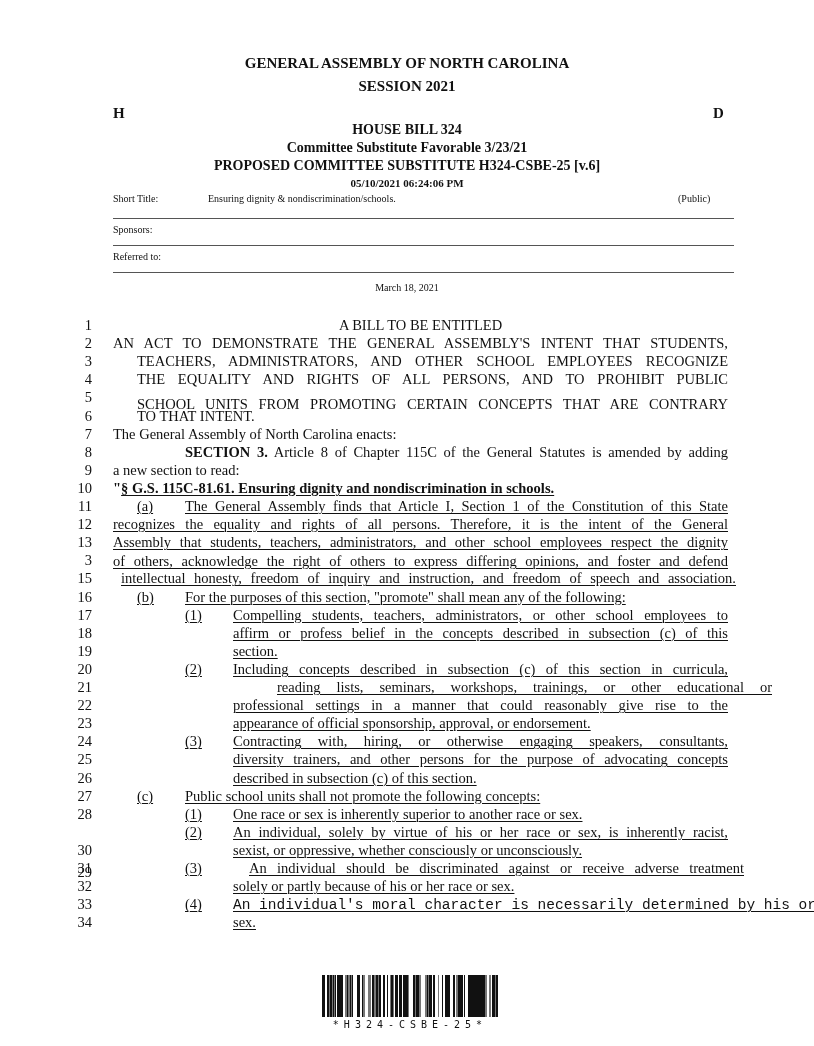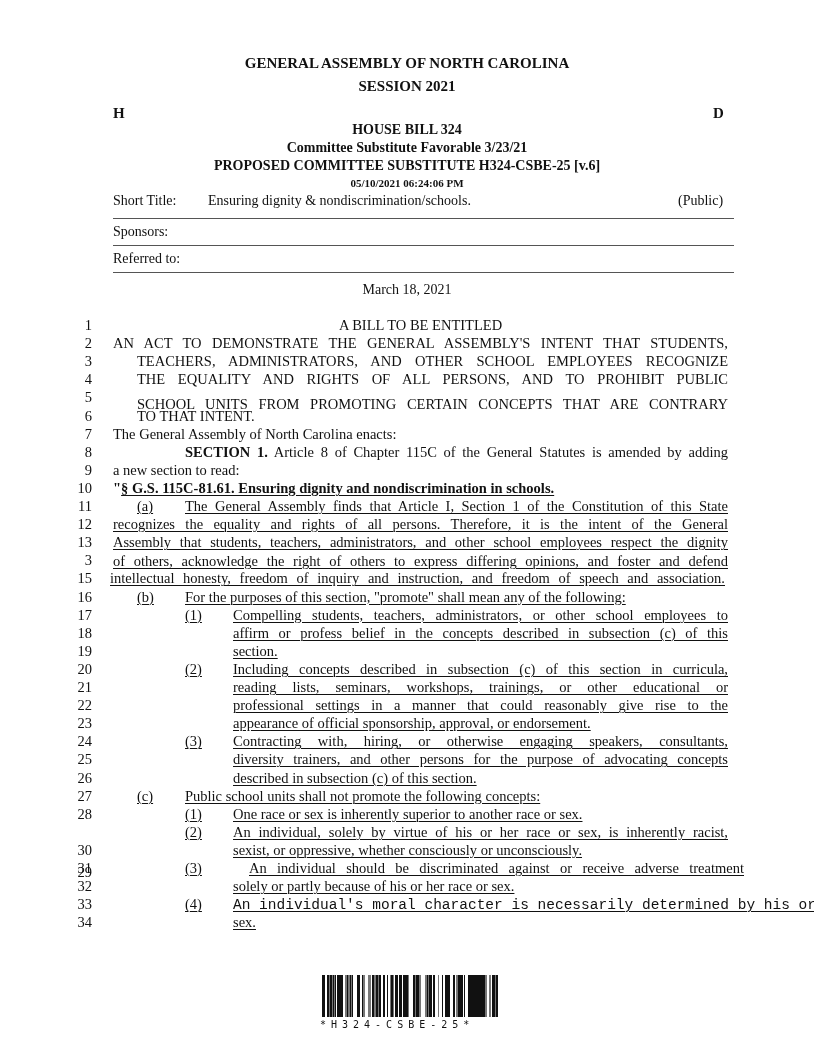--- a/index.html
+++ b/index.html
@@ -4,28 +4,28 @@
 <style>
   html, body { margin:0; padding:0; background:#ffffff; }
   body { width:814px; height:1046px; position:relative; overflow:hidden;
          font-family:"Liberation Serif", "DejaVu Serif", serif; color:#111; }
   .abs { position:absolute; }
   .center { text-align:center; left:0; width:814px; }
   .bold { font-weight:bold; }
   .hdr1 { font-size:15px; font-weight:bold; }
   .hdr2 { font-size:14px; font-weight:bold; }
   .small-bold { font-size:11px; font-weight:bold; }
-  .meta { font-size:14px; }
+  .meta { font-size:10px; }
   .rule { position:absolute; left:113px; width:621px; height:1px; background:#555; }
   .line { position:absolute; font-size:14.5px; line-height:18px; white-space:nowrap; }
   .ln { position:absolute; left:60px; width:32px; text-align:right; font-size:14.5px; line-height:18px; }
   .u { text-decoration:underline; text-decoration-thickness:1px; text-underline-offset:2px; }
   .just { text-align:justify; text-align-last:justify; white-space:nowrap; }
   #barcode { position:absolute; left:320px; top:975px; width:180px; height:42px; }
-  #barcode-text { position:absolute; left:320px; top:1019px; width:180px; 
+  #barcode-text { position:absolute; left:320px; top:1019px; width:180px; text-align:center;
       font-family:"DejaVu Sans Mono", monospace; font-size:10px; letter-spacing:5px; }
 </style>
 </head>
 <body>
 
 <div class="abs center hdr1" style="top:55px;">GENERAL ASSEMBLY OF NORTH CAROLINA</div>
 <div class="abs center hdr1" style="top:78px;">SESSION 2021</div>
 <div class="abs hdr1" style="top:105px; left:113px;">H</div>
 <div class="abs hdr1" style="top:105px; left:713px;">D</div>
 <div class="abs center hdr2" style="top:122px;">HOUSE BILL 324</div>
@@ -52,51 +52,51 @@
     <div class="line just" style="top: 352.2px; left: 137px; width: 591px;"><span class=" just" style="display: inline-block; width: 100%;">TEACHERS, ADMINISTRATORS, AND OTHER SCHOOL EMPLOYEES RECOGNIZE</span></div>
     <div class="ln" style="top: 370.3px;">4</div>
     <div class="line just" style="top: 370.3px; left: 137px; width: 591px;"><span class=" just" style="display: inline-block; width: 100%;">THE EQUALITY AND RIGHTS OF ALL PERSONS, AND TO PROHIBIT PUBLIC</span></div>
     <div class="ln" style="top: 388.4px;">5</div>
     <div class="line just" style="top: 395px; left: 137px; width: 591px;"><span class=" just" style="display: inline-block; width: 100%;">SCHOOL UNITS FROM PROMOTING CERTAIN CONCEPTS THAT ARE CONTRARY</span></div>
     <div class="ln" style="top: 406.5px;">6</div>
     <div class="line" style="top: 406.5px; left: 137px;"><span>TO THAT INTENT.</span></div>
     <div class="ln" style="top: 424.6px;">7</div>
     <div class="line" style="top: 424.6px; left: 113px;"><span>The General Assembly of North Carolina enacts:</span></div>
     <div class="ln" style="top: 442.7px;">8</div>
-    <div class="line just" style="top: 442.7px; left: 185px; width: 543px;"><span class="bold">SECTION 1.</span><span> Article 8 of Chapter 115C of the General Statutes is amended by adding</span></div>
+    <div class="line just" style="top: 442.7px; left: 185px; width: 543px;"><span class="bold">SECTION 3.</span><span> Article 8 of Chapter 115C of the General Statutes is amended by adding</span></div>
     <div class="ln" style="top: 460.8px;">9</div>
     <div class="line" style="top: 460.8px; left: 113px;"><span>a new section to read:</span></div>
     <div class="ln" style="top: 478.9px; text-align: right;">10</div>
     <div class="line bold" style="top: 478.9px; left: 113px;"><span>"</span><span class="u">§ G.S. 115C-81.61. Ensuring dignity and nondiscrimination in schools.</span></div>
     <div class="ln" style="top: 497px;">11</div>
     <div class="line u" style="top: 497px; left: 137px;">(a)</div>
     <div class="line just" style="top: 497px; left: 185px; width: 543px;"><span class="u just" style="display: inline-block; width: 100%;">The General Assembly finds that Article I, Section 1 of the Constitution of this State</span></div>
     <div class="ln" style="top: 515.1px;">12</div>
     <div class="line just" style="top: 515.1px; left: 113px; width: 615px;"><span class="u just" style="display: inline-block; width: 100%;">recognizes the equality and rights of all persons. Therefore, it is the intent of the General</span></div>
     <div class="ln" style="top: 533.2px;">13</div>
     <div class="line just" style="top: 533.2px; left: 113px; width: 615px;"><span class="u just" style="display: inline-block; width: 100%;">Assembly that students, teachers, administrators, and other school employees respect the dignity</span></div>
     <div class="ln" style="top: 551.3px;">3</div>
     <div class="line just" style="top: 552px; left: 113px; width: 615px;"><span class="u just" style="display: inline-block; width: 100%;">of others, acknowledge the right of others to express differing opinions, and foster and defend</span></div>
     <div class="ln" style="top: 569.4px;">15</div>
-    <div class="line just" style="top: 569.4px; left: 110px; width: 615px;"><span class="u just" style="display: inline-block; width: 100%;">intellectual honesty, freedom of inquiry and instruction, and freedom of speech and association.</span></div>
+    <div class="line just" style="top: 569.4px; left: 121px; width: 615px;"><span class="u just" style="display: inline-block; width: 100%;">intellectual honesty, freedom of inquiry and instruction, and freedom of speech and association.</span></div>
     <div class="ln" style="top: 587.5px;">16</div>
     <div class="line u" style="top: 587.5px; left: 137px;">(b)</div>
     <div class="line" style="top: 587.5px; left: 185px;"><span class="u">For the purposes of this section, "promote" shall mean any of the following:</span></div>
     <div class="ln" style="top: 605.6px;">17</div>
     <div class="line u" style="top: 605.6px; left: 185px;">(1)</div>
     <div class="line just" style="top: 605.6px; left: 233px; width: 495px;"><span class="u just" style="display: inline-block; width: 100%;">Compelling students, teachers, administrators, or other school employees to</span></div>
     <div class="ln" style="top: 623.7px;">18</div>
     <div class="line just" style="top: 623.7px; left: 233px; width: 495px;"><span class="u just" style="display: inline-block; width: 100%;">affirm or profess belief in the concepts described in subsection (c) of this</span></div>
     <div class="ln" style="top: 641.8px;">19</div>
     <div class="line" style="top: 641.8px; left: 233px; text-align: right;"><span class="u">section.</span></div>
     <div class="ln" style="top: 659.9px;">20</div>
     <div class="line u" style="top: 659.9px; left: 185px;">(2)</div>
     <div class="line just" style="top: 659.9px; left: 233px; width: 495px;"><span class="u just" style="display: inline-block; width: 100%;">Including concepts described in subsection (c) of this section in curricula,</span></div>
     <div class="ln" style="top: 678px;">21</div>
-    <div class="line just" style="top: 678px; left: 233px; width: 495px;"><span class="u just" style="display: inline-block; width: 100%;">reading lists, seminars, workshops, trainings, or other educational or</span></div>
+    <div class="line just" style="top: 678px; left: 233px; width: 495px;"><span class="u just" style="display: inline-block; width: 100%; margin-left: 44px;">reading lists, seminars, workshops, trainings, or other educational or</span></div>
     <div class="ln" style="top: 696.1px;">22</div>
     <div class="line just" style="top: 696.1px; left: 233px; width: 495px;"><span class="u just" style="display: inline-block; width: 100%;">professional settings in a manner that could reasonably give rise to the</span></div>
     <div class="ln" style="top: 714.2px;">23</div>
     <div class="line" style="top: 714.2px; left: 233px;"><span class="u">appearance of official sponsorship, approval, or endorsement.</span></div>
     <div class="ln" style="top: 732.3px;">24</div>
     <div class="line u" style="top: 732.3px; left: 185px;">(3)</div>
     <div class="line just" style="top: 732.3px; left: 233px; width: 495px;"><span class="u just" style="display: inline-block; width: 100%;">Contracting with, hiring, or otherwise engaging speakers, consultants,</span></div>
     <div class="ln" style="top: 750.4px;">25</div>
     <div class="line just" style="top: 750.4px; left: 233px; width: 495px;"><span class="u just" style="display: inline-block; width: 100%;">diversity trainers, and other persons for the purpose of advocating concepts</span></div>
     <div class="ln" style="top: 768.5px;">26</div>

